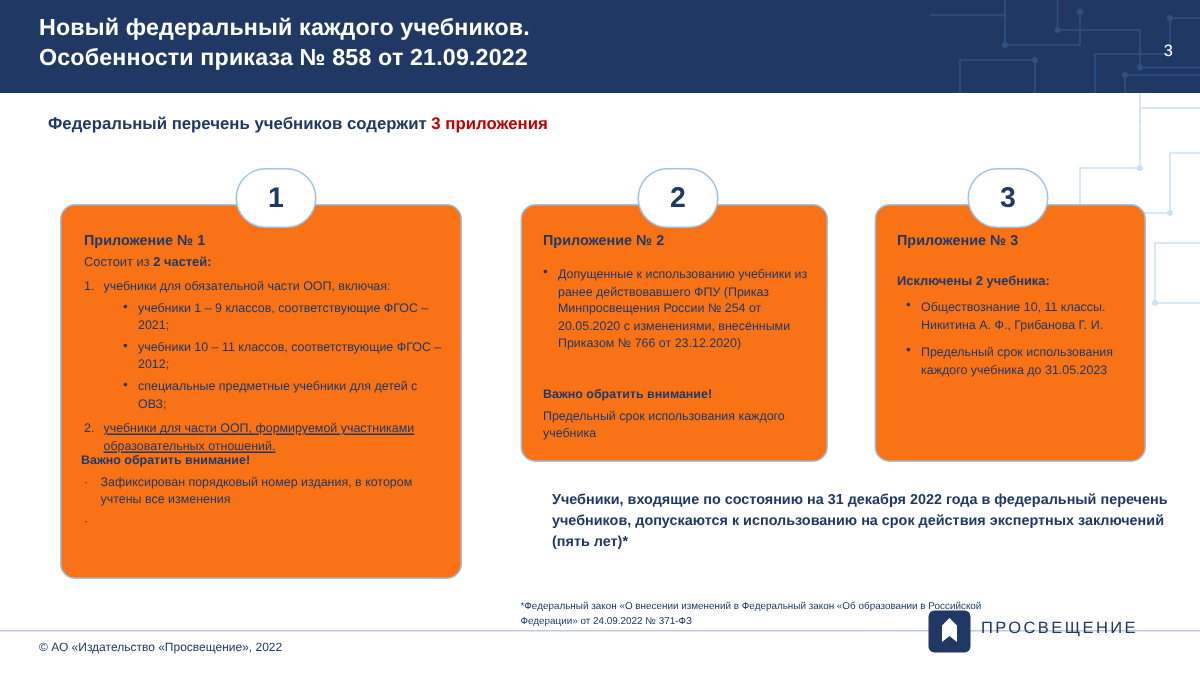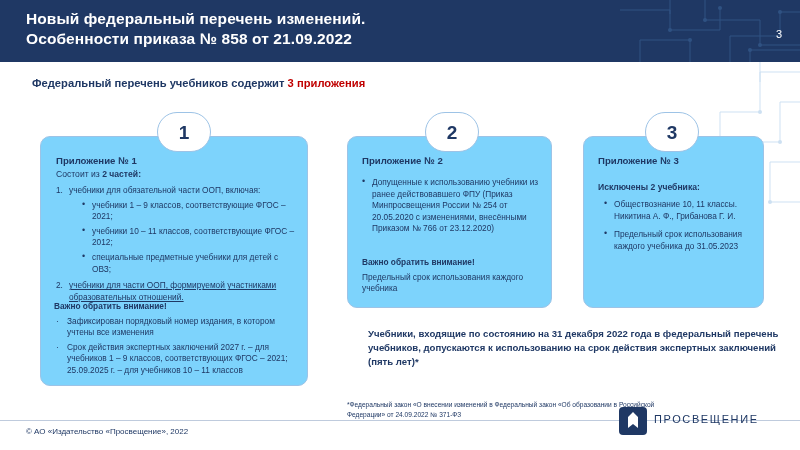--- a/index.html
+++ b/index.html
@@ -63,21 +63,21 @@
   }
   .subtitle .accent {
     color: #c00000;
   }
 
   
   .card {
     position: absolute;
     border: 1px solid #9dc3e6;
     border-radius: 10px;
-    background: #7dd3fc;
+    background: #f97316;
     box-sizing: border-box;
   }
   .card-1 { left: 40px;  top: 136px; width: 268px; height: 250px; }
   .card-2 { left: 347px; top: 136px; width: 205px; height: 172px; }
   .card-3 { left: 583px; top: 136px; width: 181px; height: 172px; }
 
   .badge {
     position: absolute;
     width: 54px; height: 40px;
     border: 1px solid #9dc3e6;
@@ -216,21 +216,21 @@
       <circle cx="60" cy="30" r="2"></circle>
         <circle cx="110" cy="8" r="2"></circle>
       <circle cx="80" cy="40" r="2"></circle>
         <circle cx="170" cy="12" r="2"></circle>
       <circle cx="150" cy="45" r="2"></circle>
         <circle cx="95" cy="20" r="2"></circle>
       <circle cx="140" cy="50" r="2"></circle>
     </g>
   </svg>
   <div class="header-title">
-    <div>Новый федеральный перечень изменений.</div>
+    <div>Новый федеральный каждого учебников.</div>
     <div>Особенности приказа № 858 от 21.09.2022</div>
   </div>
   <div class="slide-number">3</div>
 </div>
 
 <svg class="circuit-body" viewBox="0 0 150 180" xmlns="http://www.w3.org/2000/svg">
   <g stroke="#9dc3e6" stroke-width="1" fill="none">
     <path d="M150 10 H110 V50 H70 V90"></path>
     <path d="M150 40 H130 V80 H90"></path>
     <path d="M150 100 H120 V140 H150"></path>
@@ -280,21 +280,20 @@
   </div>
 
   <div class="list" style="left:13px; top:164px; width:245px;">
     <div class="note-title" style="margin-bottom:3px;">Важно обратить внимание!</div>
     <div class="li dash">
       <span class="marker">·</span>
       <span>Зафиксирован порядковый номер издания, в котором учтены все изменения</span>
     </div>
     <div class="li dash">
       <span class="marker">·</span>
-      <span>Срок действия экспертных заключений 2027 г. – для учебников 1 – 9 классов, соответствующих ФГОС – 2021; 25.09.2025 г. – для учебников 10 – 11 классов</span>
     </div>
   </div>
 </div>
 <div class="badge badge-1">1</div>
 
 <div class="card card-2">
   <div class="card-title" style="left:14px; top:18px;">Приложение № 2</div>
 
   <div class="list" style="left:14px; top:40px; width:188px;">
     <div class="sub-li">

